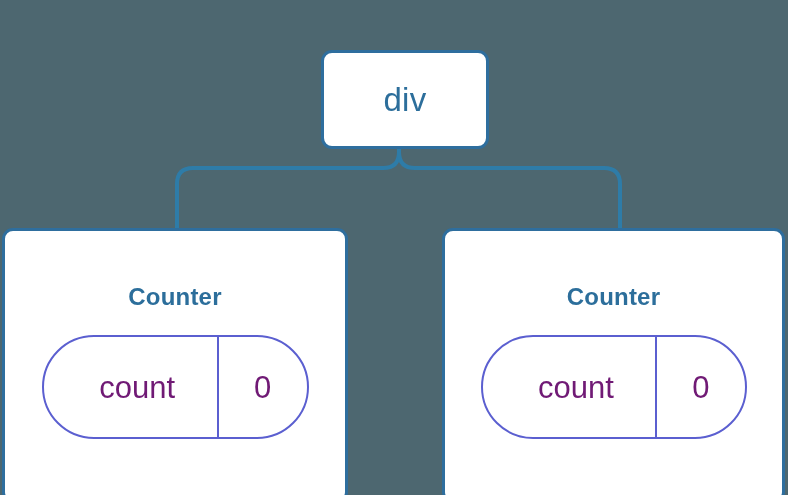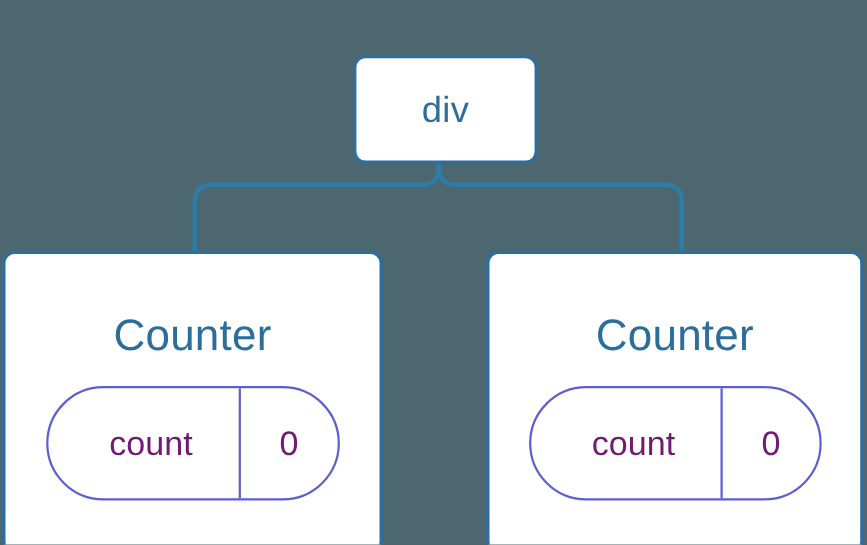--- a/index.html
+++ b/index.html
@@ -67,24 +67,25 @@
     flex-direction: column;
     align-items: center;
     border-bottom-left-radius: 11px;
     border-bottom-right-radius: 11px;
   }
   #child-node-0 { left: 2px;   width: 346px; }
   #child-node-1 { left: 442px; width: 343px; }
 
   .child-title {
     color: #2c6e9b;
-    font-size: 40px;
+    font-size: 24px;
     line-height: 1;
     margin-top: 54px;
     letter-spacing: 0.2px;
+    font-weight: bold;
   }
 
   
   .state-pill {
     position: relative;
     margin-top: 26px;
     height: 104px;
     box-sizing: border-box;
     border: 2px solid #5b5fd0;
     border-radius: 52px;

